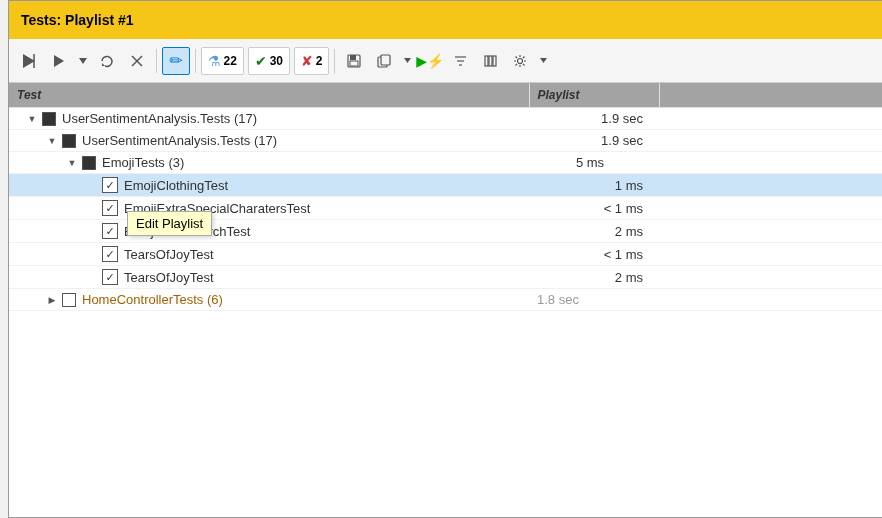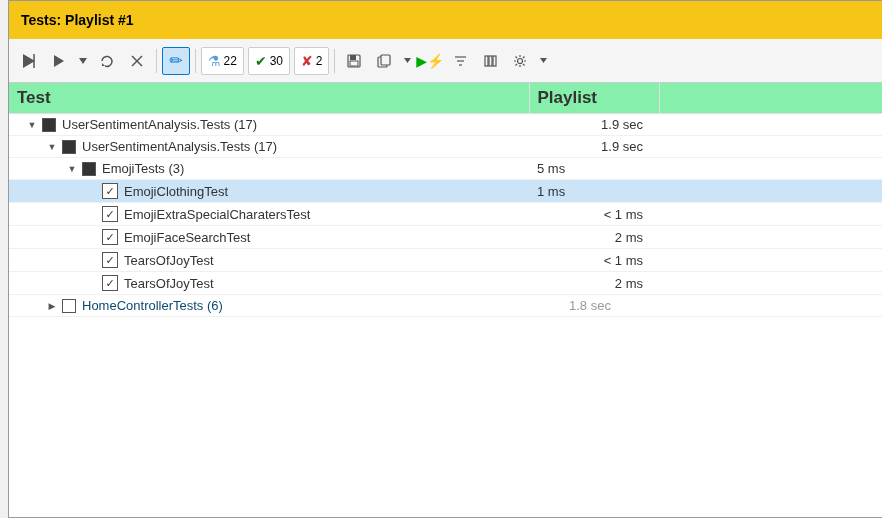--- a/index.html
+++ b/index.html
@@ -67,40 +67,41 @@
       align-items: center;
       gap: 3px;
       padding: 2px 6px;
       height: 28px;
       border: 1px solid #ccc;
       background: #fff;
       cursor: pointer;
       border-radius: 2px;
       font-size: 12px;
     }
-    .count-badge { font-weight: 400; }
+    .count-badge { font-weight: 700; }
 
     .content {
       flex: 1;
       overflow: auto;
       background: #fff;
     }
     .test-table {
       width: 100%;
       border-collapse: collapse;
     }
     .test-table th {
-      background: #86efac;
+      background: #a3a3a3;
       border-bottom: 1px solid #e0e0e0;
       border-right: 1px solid #e0e0e0;
       padding: 5px 8px;
       text-align: left;
       font-weight: 600;
-      font-size: 17px;
+      font-size: 12px;
       color: #333;
+      font-style: italic;
     }
     .test-table th:last-child { border-right: none; }
     .test-table td {
       padding: 3px 8px;
       border-bottom: 1px solid #f0f0f0;
       vertical-align: middle;
       color: #333;
     }
     .test-table tr.selected td {
       background: #cce4f7;
@@ -283,32 +284,32 @@
               <td></td>
             </tr>
             <tr>
               <td>
                 <div class="row-content" style="padding-left: 48px;">
                   <span class="expand-arrow">▼</span>
                   <span style="width: 14px; height: 14px; border: 1px solid rgb(85, 85, 85); background: rgb(51, 51, 51); display: inline-block; flex-shrink: 0; margin-right: 3px;"></span>
                   <span>EmojiTests (3)</span>
                 </div>
               </td>
-              <td style="text-align: left; padding-right: 16px;">5 ms</td>
+              <td style="text-align: center; padding-right: 16px;">5 ms</td>
               <td></td>
             </tr>
             <tr class="selected">
               <td>
                 <div class="row-content" style="padding-left: 68px;">
                   <span class="expand-spacer"></span>
                   <span style="width: 16px; height: 16px; display: inline-flex; align-items: center; justify-content: center; border: 1px solid rgb(85, 85, 85); background: rgb(255, 255, 255); font-size: 11px; color: rgb(51, 51, 51); flex-shrink: 0; margin-right: 3px;">✓</span>
                   <span>EmojiClothingTest</span>
                 </div>
               </td>
-              <td style="padding-right: 16px;">1 ms</td>
+              <td style="text-align: right; padding-right: 16px;">1 ms</td>
               <td></td>
             </tr>
             <tr>
               <td>
                 <div class="row-content" style="padding-left: 68px;">
                   <span class="expand-spacer"></span>
                   <span style="width: 16px; height: 16px; display: inline-flex; align-items: center; justify-content: center; border: 1px solid rgb(85, 85, 85); background: rgb(255, 255, 255); font-size: 11px; color: rgb(51, 51, 51); flex-shrink: 0; margin-right: 3px;">✓</span>
                   <span>EmojiExtraSpecialCharatersTest</span>
                 </div>
               </td>
@@ -346,24 +347,27 @@
                 </div>
               </td>
               <td style="text-align: right; padding-right: 16px;">2 ms</td>
               <td></td>
             </tr>
             <tr>
               <td>
                 <div class="row-content" style="padding-left: 28px;">
                   <span class="expand-arrow">▶</span>
                   <span style="width: 14px; height: 14px; border: 1px solid rgb(85, 85, 85); background: rgb(255, 255, 255); display: inline-block; flex-shrink: 0; margin-right: 3px;"></span>
-                  <span style="color: #0c4a6e;">HomeControllerTests (6)</span>
-                </div>
-              </td>
-              <td style="text-align: center; padding-right: 16px; color: rgb(153, 153, 153);">1.8 sec</td>
+                  <span style="color: #a16207;">HomeControllerTests (6)</span>
+                </div>
+              </td>
+              <td style="text-align: left; padding-right: 16px; color: rgb(153, 153, 153);">1.8 sec</td>
               <td></td>
             </tr>
           </tbody>
       </table>
     </div>
 
+    <div class="tooltip">
+      <span>Edit Playlist</span>
+    </div>
   </div>
 </div>
 
 </body></html>

